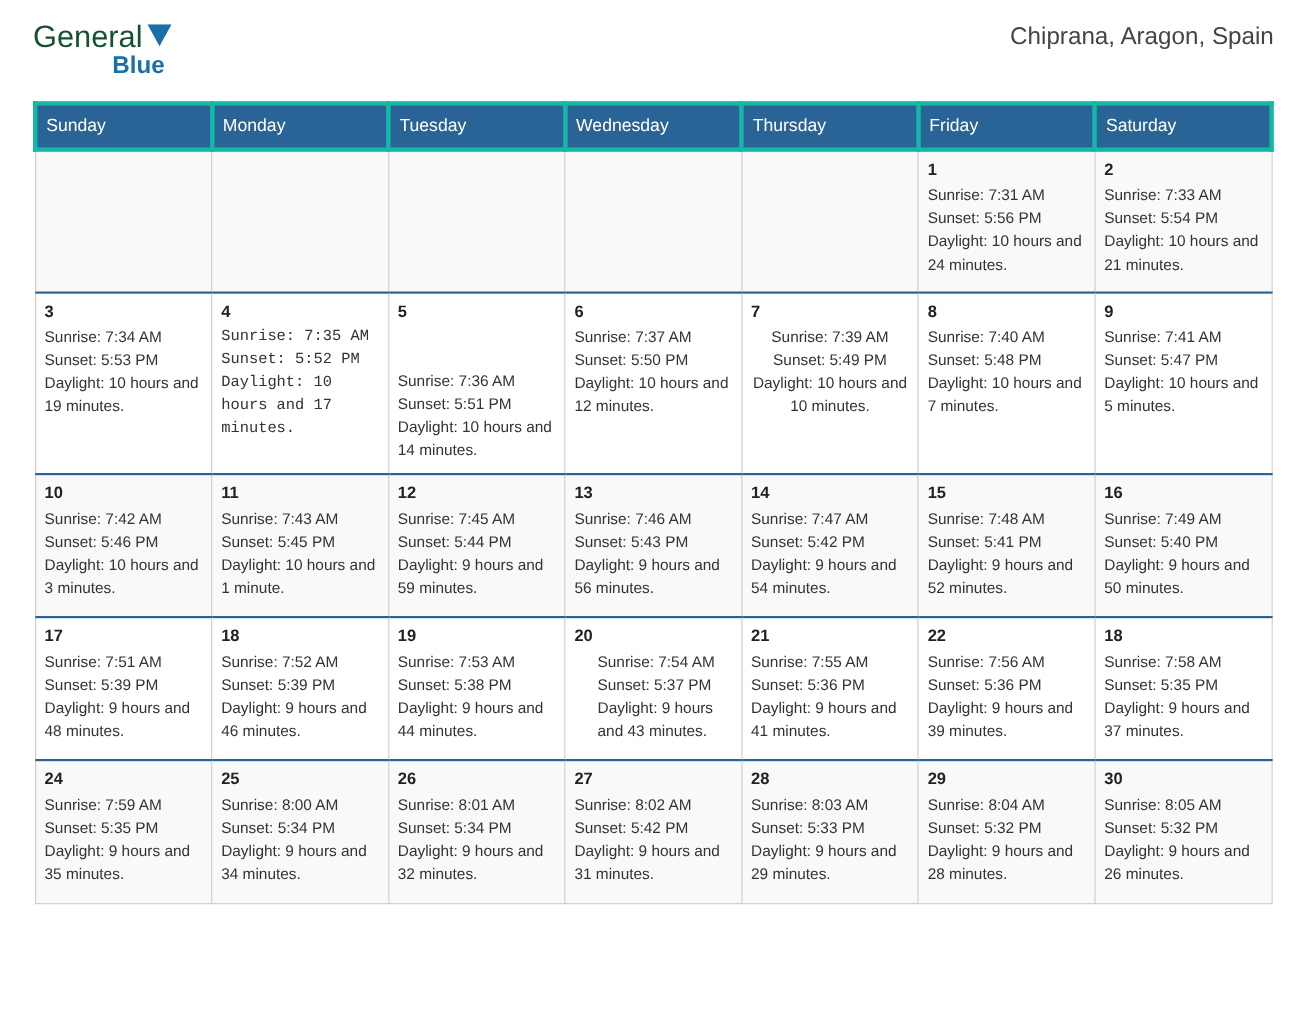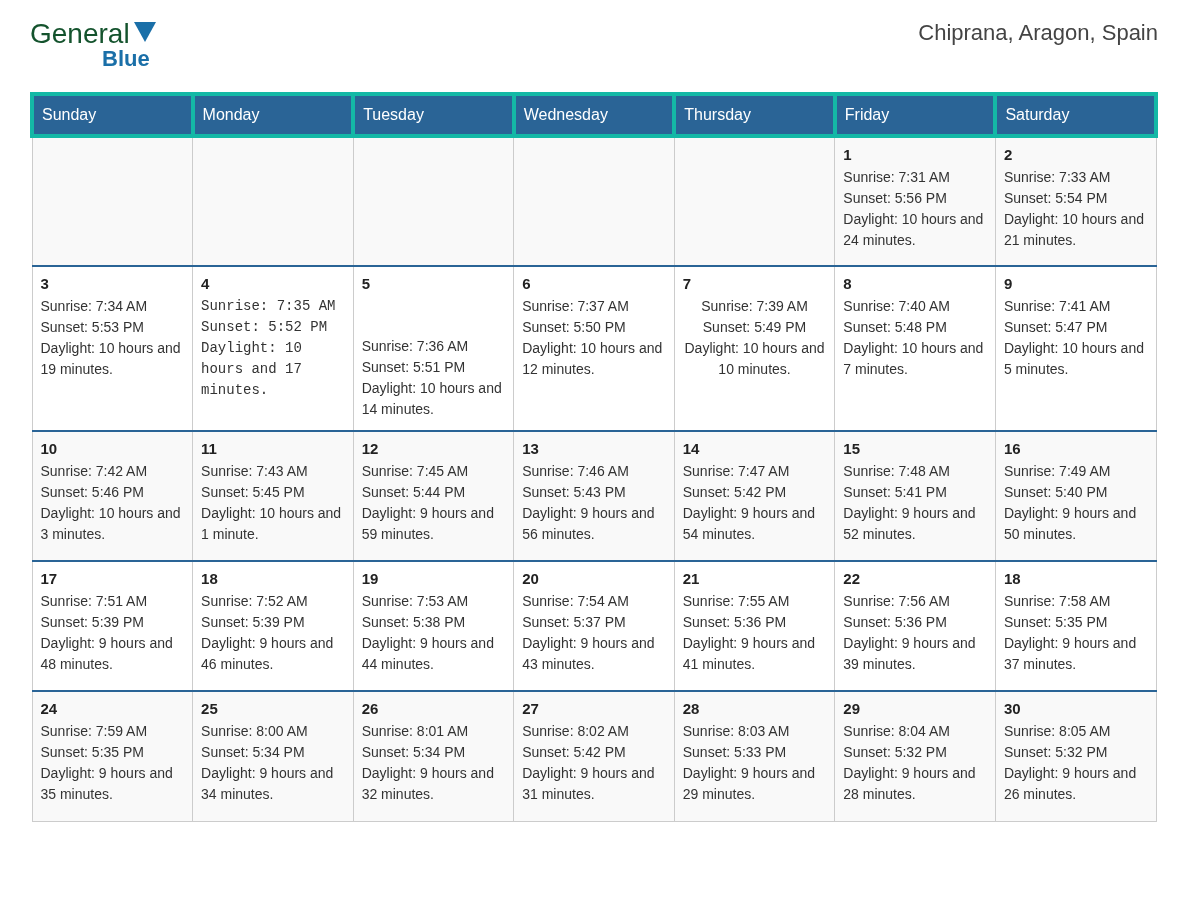--- a/index.html
+++ b/index.html
@@ -247,21 +247,21 @@
 Daylight: 9 hours and 46 minutes.</div>
         </td>
         <td>
           <span class="day-number">19</span>
           <div class="day-info" style="white-space: pre-line;">Sunrise: 7:53 AM
 Sunset: 5:38 PM
 Daylight: 9 hours and 44 minutes.</div>
         </td>
         <td>
           <span class="day-number">20</span>
-          <div class="day-info" style="white-space: pre-line;">Sunrise: 7:54 AM
+          <div class="day-info" style="white-space: pre-line; margin-left: 21px;">Sunrise: 7:54 AM
 Sunset: 5:37 PM
 Daylight: 9 hours and 43 minutes.</div>
         </td>
         <td>
           <span class="day-number">21</span>
           <div class="day-info" style="white-space: pre-line;">Sunrise: 7:55 AM
 Sunset: 5:36 PM
 Daylight: 9 hours and 41 minutes.</div>
         </td>
         <td>

